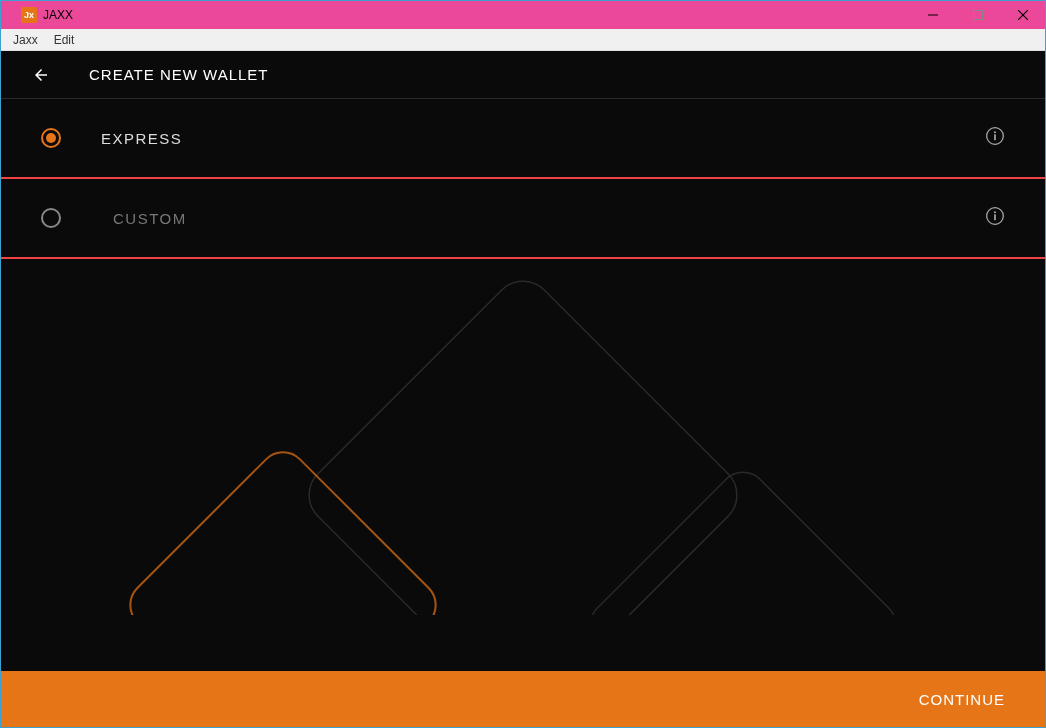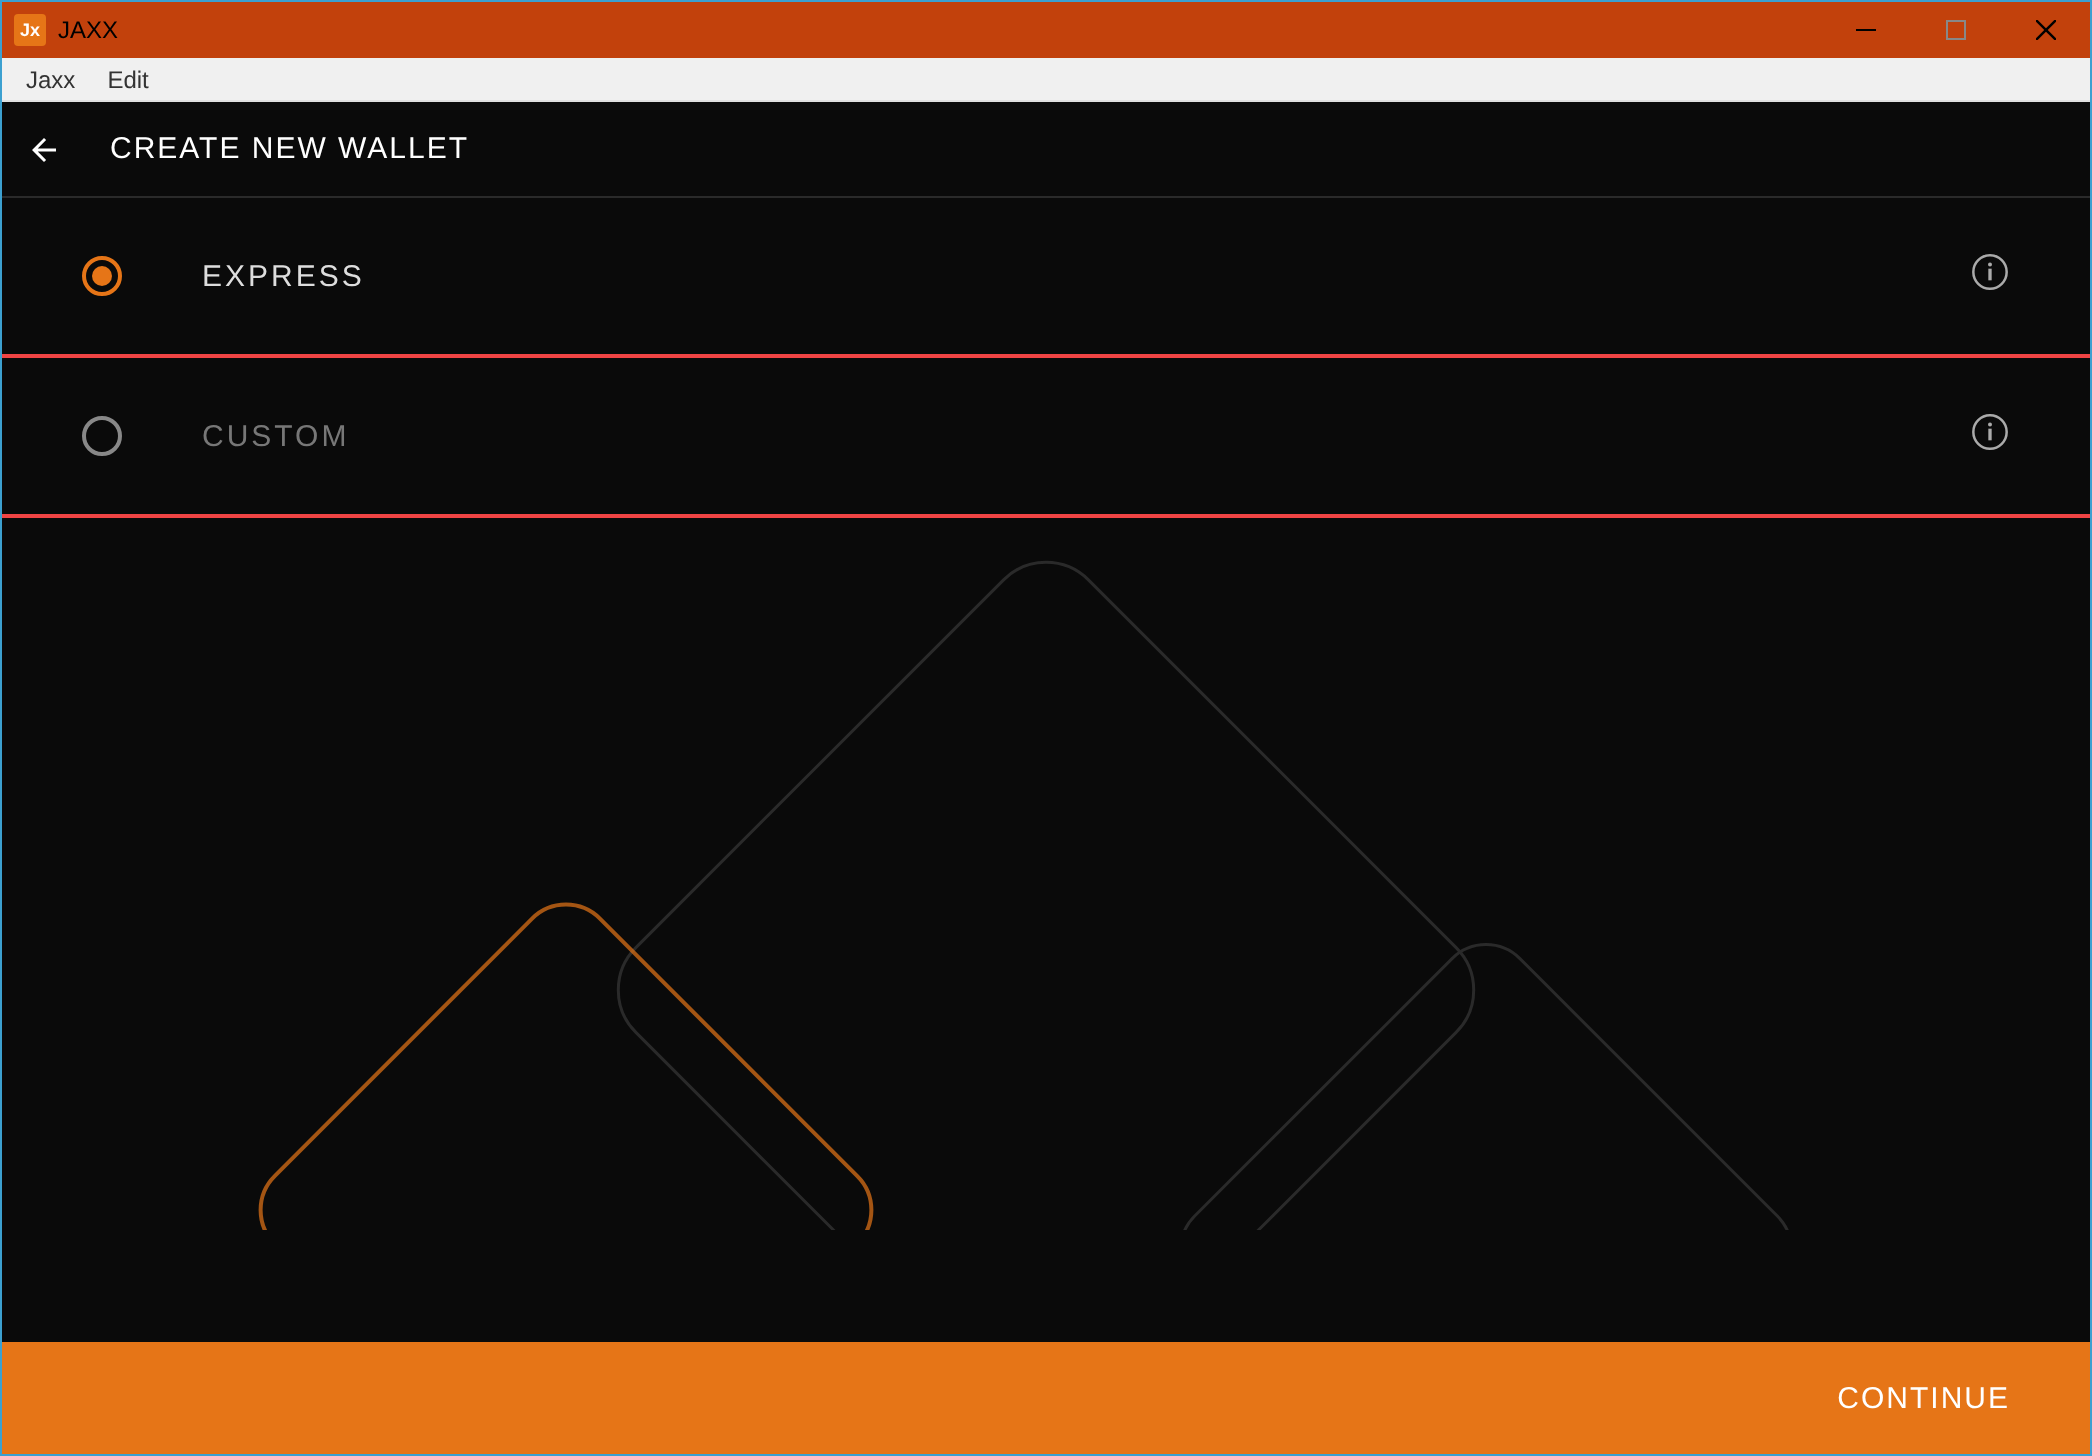--- a/index.html
+++ b/index.html
@@ -20,25 +20,25 @@
     .window-frame {
       width: 100%;
       height: 100%;
       border: 1px solid #3ca0d0;
       display: flex;
       flex-direction: column;
     }
     
     .titlebar {
       height: 28px;
-      background: #c2410c;
+      background: #ec4899;
       display: flex;
       align-items: center;
       justify-content: space-between;
-      padding-left: 6px;
+      padding-left: 20px;
     }
     
     .titlebar-left {
       display: flex;
       align-items: center;
       gap: 6px;
     }
     
     .app-icon {
       width: 16px;
@@ -100,22 +100,22 @@
       position: relative;
       overflow: hidden;
       display: flex;
       flex-direction: column;
     }
     
     .app-header {
       height: 48px;
       display: flex;
       align-items: center;
-      padding-left: 12px;
-      gap: 24px;
+      padding-left: 31px;
+      gap: 39px;
       border-bottom: 1px solid #2a2a2a;
     }
     
     .back-btn {
       cursor: pointer;
       display: flex;
       align-items: center;
       justify-content: center;
     }
     
@@ -170,20 +170,21 @@
     .option-label {
       color: #ddd;
       font-size: 15px;
       font-weight: 300;
       letter-spacing: 1.5px;
       flex: 1;
     }
     
     .option-row.dimmed .option-label {
       color: #777;
+      margin-left: 12px;
     }
     
     .info-icon {
       cursor: pointer;
       color: #888;
     }
     
     .bg-decoration {
       position: absolute;
       bottom: 56px;

